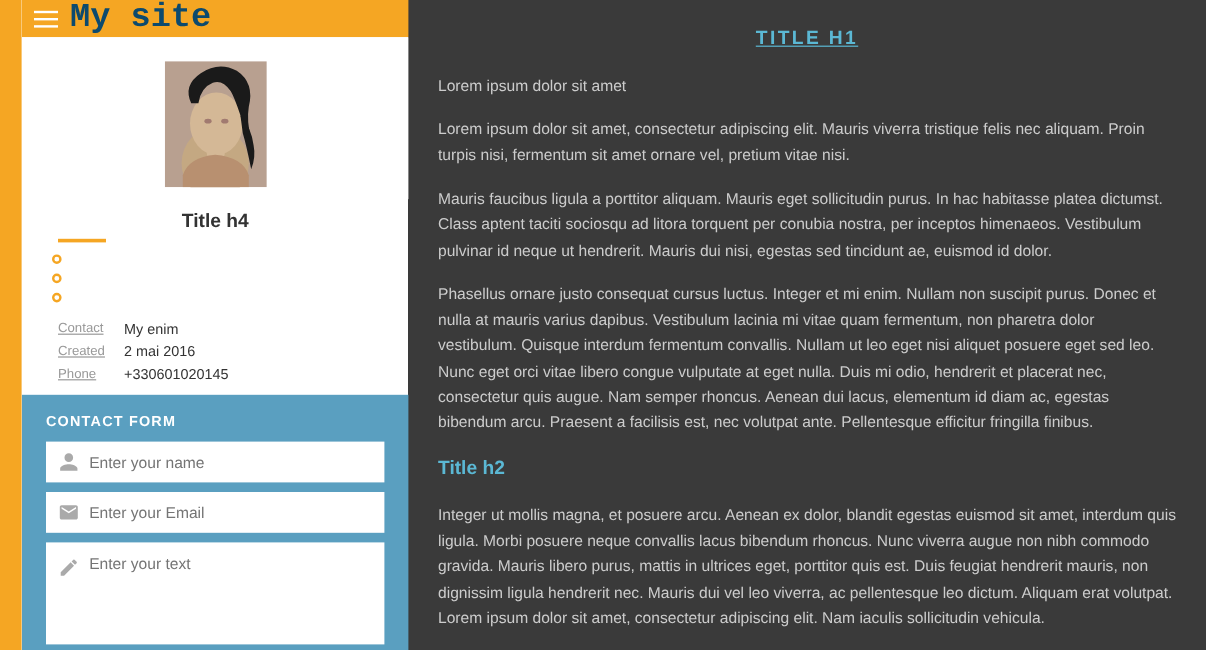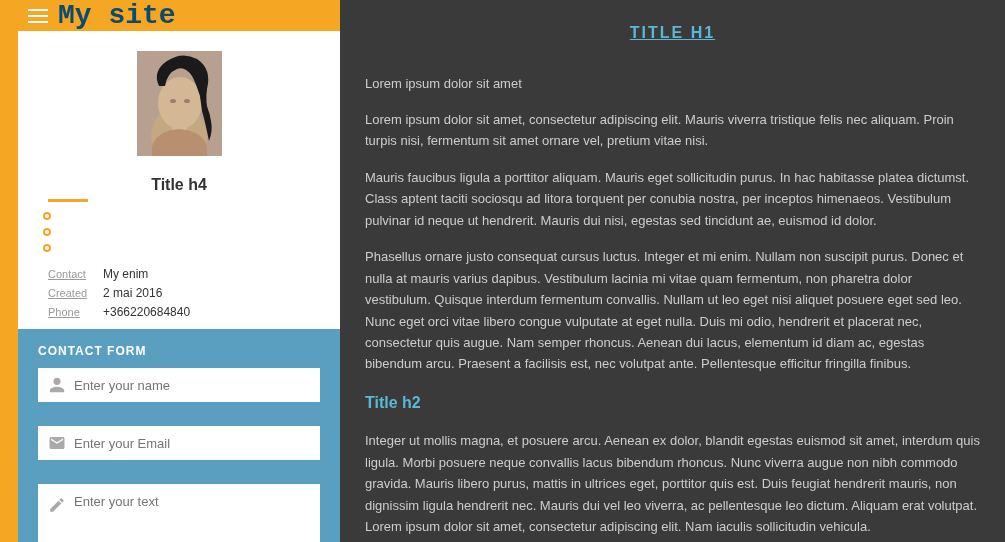--- a/index.html
+++ b/index.html
@@ -112,21 +112,21 @@
       font-weight: bold;
       letter-spacing: 1px;
       margin-bottom: 10px;
     }
 
     .form-field {
       background: #fff;
       display: flex;
       align-items: center;
       padding: 8px 10px;
-      margin-bottom: 24px;
+      margin-bottom: 8px;
       gap: 8px;
     }
 
     .form-icon {
       width: 18px;
       height: 18px;
       fill: #aaa;
       flex-shrink: 0;
     }
 
@@ -158,21 +158,21 @@
       font-size: 13px;
       line-height: 1.6;
     }
 
     #main-title {
       color: #5bb8d4;
       text-align: center;
       font-size: 16px;
       font-weight: bold;
       letter-spacing: 2px;
-      margin-bottom: 27px;
+      margin-bottom: 15px;
       text-decoration: underline;
     }
 
     .content-paragraph {
       color: #ccc;
       margin-bottom: 15px;
       font-size: 13px;
       line-height: 1.65;
     }
 
@@ -267,21 +267,21 @@
       <div class="info-row">
         <span class="info-label">Contact</span>
         <span class="info-value">My enim</span>
       </div>
       <div class="info-row">
         <span class="info-label">Created</span>
         <span class="info-value">2 mai 2016</span>
       </div>
       <div class="info-row">
         <span class="info-label">Phone</span>
-        <span class="info-value">+366220684840</span>
+        <span class="info-value">+330601020145</span>
       </div>
     </div>
 
     <div id="contact-form-section">
       <div id="contact-form-title">CONTACT FORM</div>
 
       <div class="form-field">
         <svg class="form-icon" viewBox="0 0 24 24">
           <path fill="#aaa" d="M12 12c2.7 0 4.8-2.1 4.8-4.8S14.7 2.4 12 2.4 7.2 4.5 7.2 7.2 9.3 12 12 12zm0 2.4c-3.2 0-9.6 1.6-9.6 4.8v2.4h19.2v-2.4c0-3.2-6.4-4.8-9.6-4.8z"></path>
         </svg>

